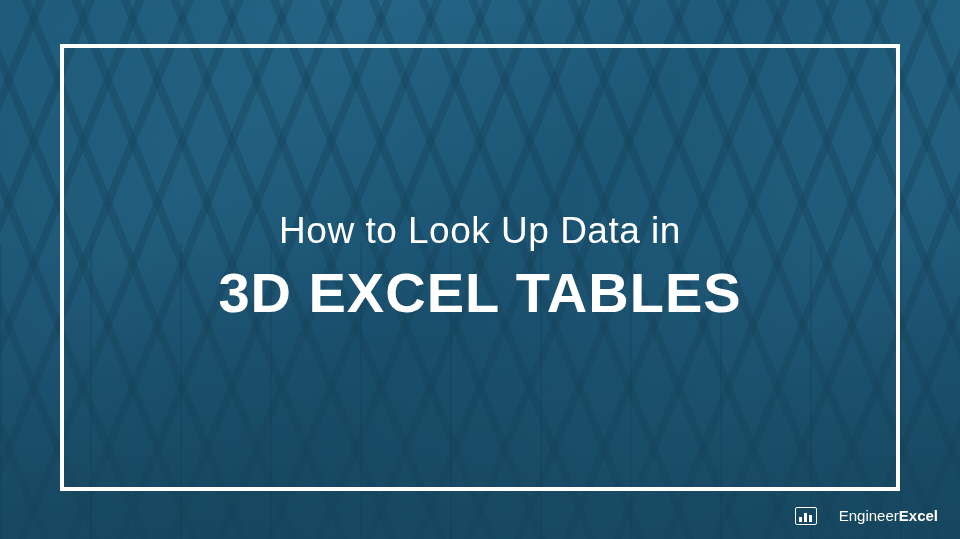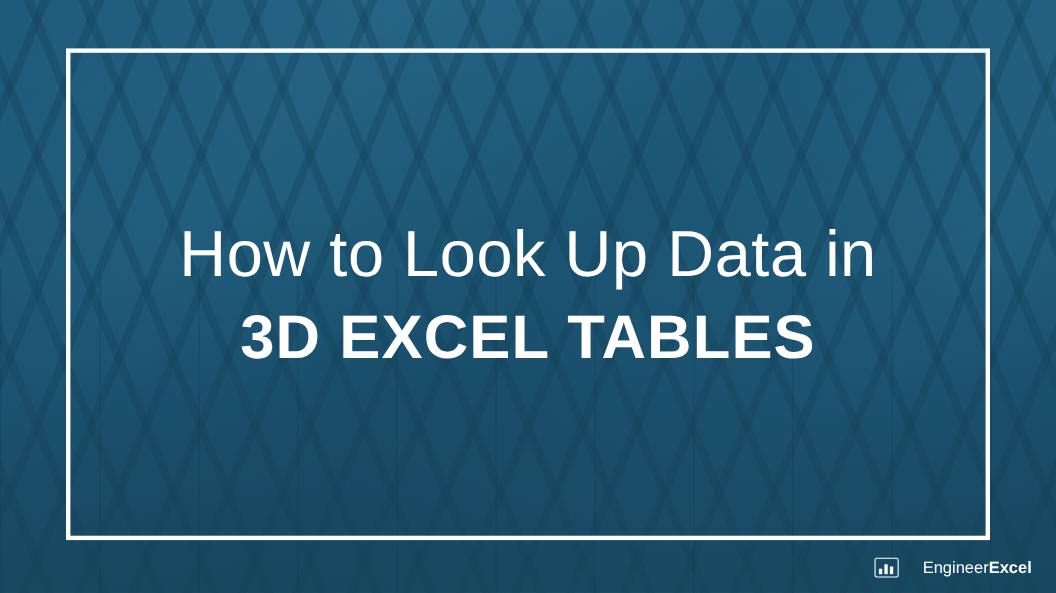--- a/index.html
+++ b/index.html
@@ -59,41 +59,41 @@
       bottom: 48px;
       border: 4px solid #ffffff;
       display: flex;
       flex-direction: column;
       align-items: center;
       justify-content: center;
     }
     
     .title-line1 {
       color: #ffffff;
-      font-size: 59px;
+      font-size: 37px;
       font-weight: 300;
       letter-spacing: 0.5px;
       margin-bottom: 8px;
       text-align: center;
     }
     
     .title-line2 {
       color: #ffffff;
       font-size: 56px;
       font-weight: 700;
       letter-spacing: 1px;
       text-align: center;
     }
     
     .brand {
       position: absolute;
       bottom: 14px;
       right: 22px;
       display: flex;
-      align-items: center;
+      align-items: flex-start;
       gap: 22px;
       color: #ffffff;
     }
     
     .brand-icon {
       width: 22px;
       height: 18px;
       border: 1.5px solid #ffffff;
       border-radius: 2px;
       position: relative;

